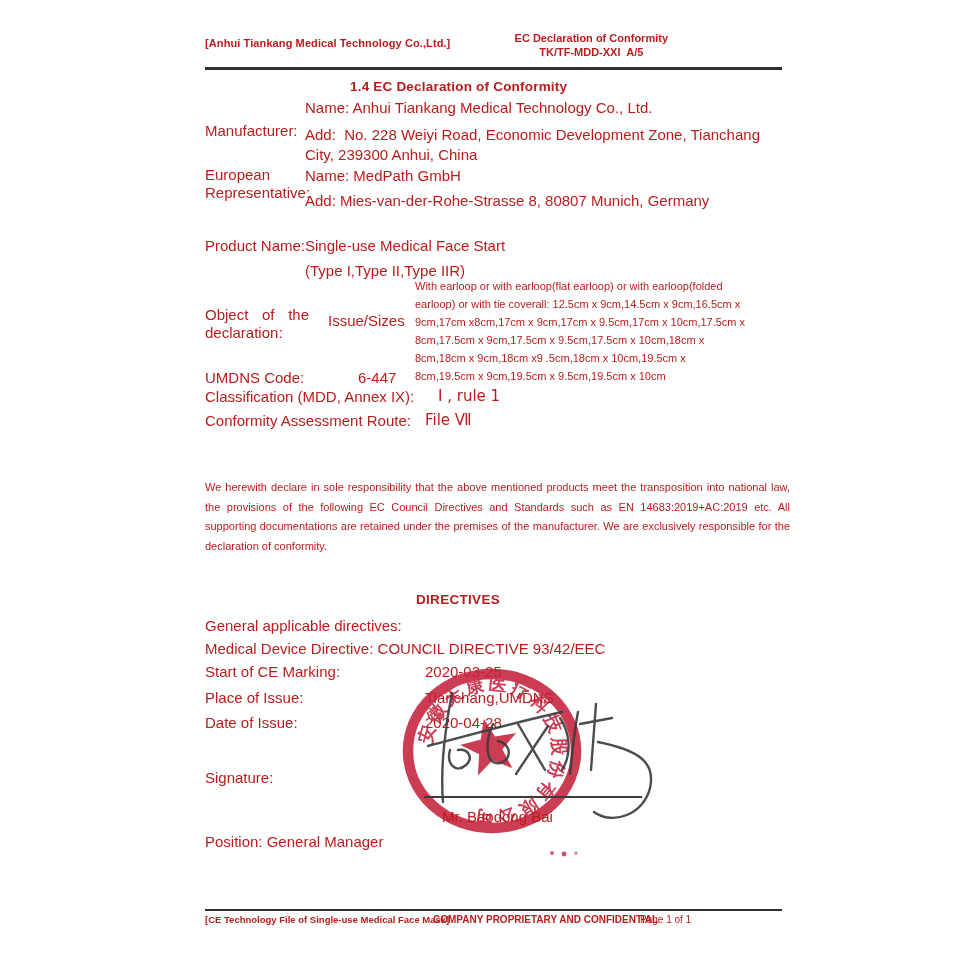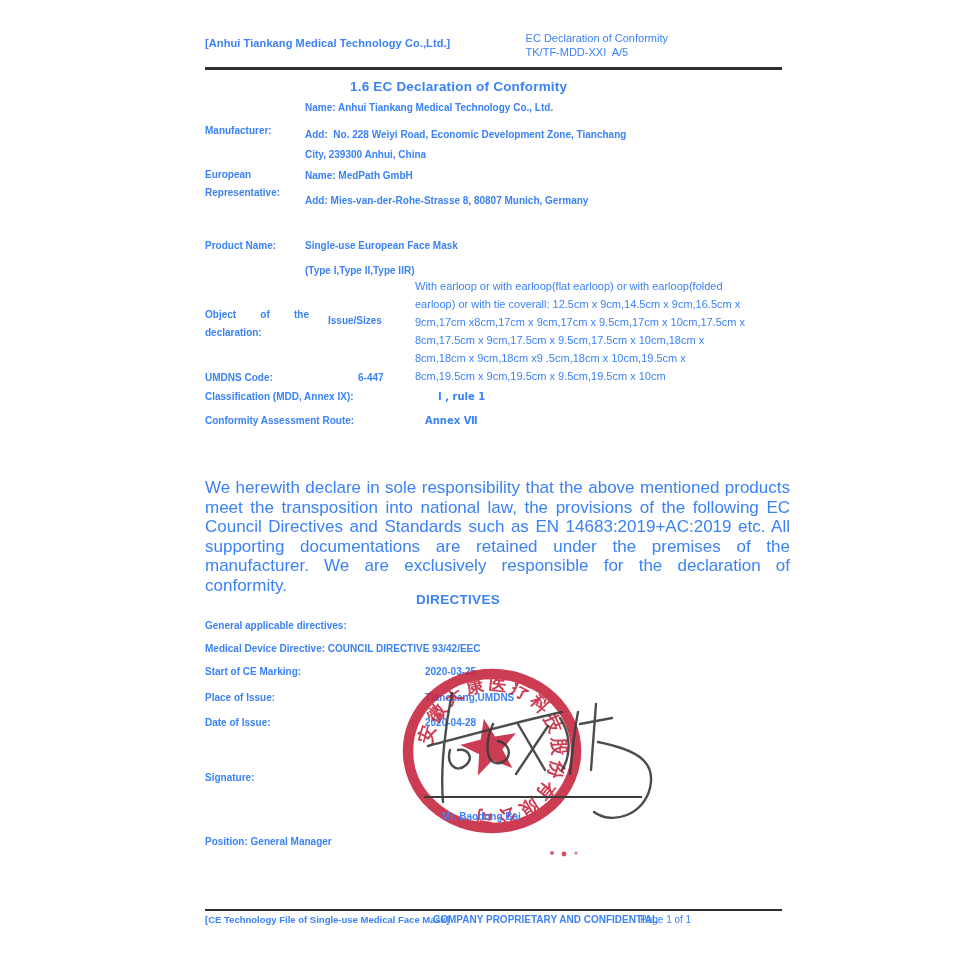--- a/index.html
+++ b/index.html
@@ -1,36 +1,36 @@
 <!DOCTYPE html>
 <html><head>
 <meta charset="utf-8">
 <style>
   html,body{margin:0;padding:0;background:#ffffff;}
   .page{
     position:relative;width:860px;height:973px;background:#ffffff;overflow:hidden;
-    font-family:"Liberation Sans","DejaVu Sans",sans-serif;color:#3b82f6;
+    font-family:"Liberation Sans","DejaVu Sans",sans-serif;color:#b91c1c;
   }
   .abs{position:absolute;}
   .pre{white-space:pre-wrap;}
   
   .hdr-company{left:205px;top:37px;font-size:11px;font-weight:bold;letter-spacing:.1px;}
-  .hdr-doctype{right:192px;top:31px;font-size:11px;font-weight:normal;text-align:left;line-height:14px;white-space:pre;}
+  .hdr-doctype{right:192px;top:31px;font-size:11px;font-weight:bold;text-align:center;line-height:14px;white-space:pre;}
   .hdr-rule{left:205px;top:67px;width:577px;height:2.5px;background:#2f2f2f;}
   
   .title{left:350px;top:79px;font-size:13.5px;font-weight:bold;letter-spacing:.2px;}
   
-  .row{font-size:10px;line-height:19.5px;font-weight:bold;}
+  .row{font-size:15px;line-height:19.5px;}
   .lbl{left:205px;}
   .val{left:305px;}
   .lbl-eu{line-height:17.5px;}
   .lbl-obj{width:104px;text-align:justify;line-height:17.5px;}
   .types-lbl{left:328px;}
   .sizes{left:415px;top:277px;width:382px;font-size:11px;line-height:18px;}
-  .paragraph{left:205px;top:478px;width:585px;font-size:17px;line-height:19.6px;text-align:justify;}
+  .paragraph{left:205px;top:478px;width:585px;font-size:11px;line-height:19.6px;text-align:justify;}
   .directives-h{left:416px;top:592px;font-size:13.5px;font-weight:bold;letter-spacing:.3px;}
   .roman{font-family:"DejaVu Sans","DejaVu Serif",sans-serif;}
   
   .sig-line{left:424px;top:796px;width:218px;height:2px;background:#3c3c3c;}
   .stamp{left:400px;top:666px;width:184px;height:170px;opacity:.87;}
   .autograph{left:398px;top:662px;width:290px;height:180px;}
   .specks{left:546px;top:848px;width:40px;height:10px;}
   
   .ftr-rule{left:205px;top:909px;width:577px;height:2px;background:#2f2f2f;}
   .ftr{top:914px;font-size:10px;}
@@ -41,51 +41,51 @@
 </head>
 <body>
 
 <div class="page">
 
   <div class="abs hdr-company">[Anhui Tiankang Medical Technology Co.,Ltd.]</div>
   <div class="abs hdr-doctype">EC Declaration of Conformity
 TK/TF-MDD-XXI  A/5</div>
   <div class="abs hdr-rule"></div>
 
-  <div class="abs title">1.6 EC Declaration of Conformity</div>
+  <div class="abs title">1.4 EC Declaration of Conformity</div>
 
   <div class="abs row val" style="top:98px">Name: Anhui Tiankang Medical Technology Co., Ltd.</div>
   <div class="abs row lbl" style="top:121px">Manufacturer:</div>
   <div class="abs row val pre" style="top:125px;width:500px">Add:  No. 228 Weiyi Road, Economic Development Zone, Tianchang
 City, 239300 Anhui, China</div>
 
   <div class="abs row lbl lbl-eu pre" style="top:166px">European
 Representative:</div>
   <div class="abs row val" style="top:166px">Name: MedPath GmbH</div>
   <div class="abs row val" style="top:191px">Add:  Mies-van-der-Rohe-Strasse 8, 80807 Munich, Germany</div>
 
   <div class="abs row lbl" style="top:236px">Product Name:</div>
-  <div class="abs row val" style="top:236px">Single-use European Face Mask</div>
+  <div class="abs row val" style="top:236px">Single-use Medical Face Start</div>
   <div class="abs row val" style="top:261px">(Type I,Type II,Type IIR)</div>
 
   <div class="abs row lbl lbl-obj" style="top:306px">Object of the declaration:</div>
   <div class="abs row types-lbl" style="top:311px">Issue/Sizes</div>
   <div class="abs sizes pre">With earloop or with earloop(flat earloop) or with earloop(folded
 earloop) or with tie coverall: 12.5cm x 9cm,14.5cm x 9cm,16.5cm x
 9cm,17cm x8cm,17cm x 9cm,17cm x 9.5cm,17cm x 10cm,17.5cm x
 8cm,17.5cm x 9cm,17.5cm x 9.5cm,17.5cm x 10cm,18cm x
 8cm,18cm x 9cm,18cm x9 .5cm,18cm x 10cm,19.5cm x
 8cm,19.5cm x 9cm,19.5cm x 9.5cm,19.5cm x 10cm</div>
 
   <div class="abs row lbl" style="top:368px">UMDNS Code:</div>
   <div class="abs row" style="left:358px;top:368px">6-447</div>
   <div class="abs row lbl" style="top:387px">Classification (MDD, Annex IX):</div>
   <div class="abs row roman" style="left:438px;top:387px">Ⅰ , rule 1</div>
   <div class="abs row lbl" style="top:411px">Conformity Assessment Route:</div>
-  <div class="abs row roman" style="left:425px;top:411px">Annex Ⅶ</div>
+  <div class="abs row roman" style="left:425px;top:411px">File Ⅶ</div>
 
   <div class="abs paragraph">We herewith declare in sole responsibility that the above mentioned products meet the transposition into national law, the provisions of the following EC Council Directives and Standards such as EN 14683:2019+AC:2019 etc. All supporting documentations are retained under the premises of the manufacturer. We are exclusively responsible for the declaration of conformity.</div>
 
   <div class="abs directives-h">DIRECTIVES</div>
   <div class="abs row lbl" style="top:616px">General applicable directives:</div>
   <div class="abs row lbl" style="top:639px">Medical Device Directive: COUNCIL DIRECTIVE 93/42/EEC</div>
   <div class="abs row lbl" style="top:662px">Start of CE Marking:</div>
   <div class="abs row" style="left:425px;top:662px">2020-03-25</div>
   <div class="abs row lbl" style="top:688px">Place of Issue:</div>
   <div class="abs row" style="left:425px;top:688px">Tianchang,UMDNS</div>

